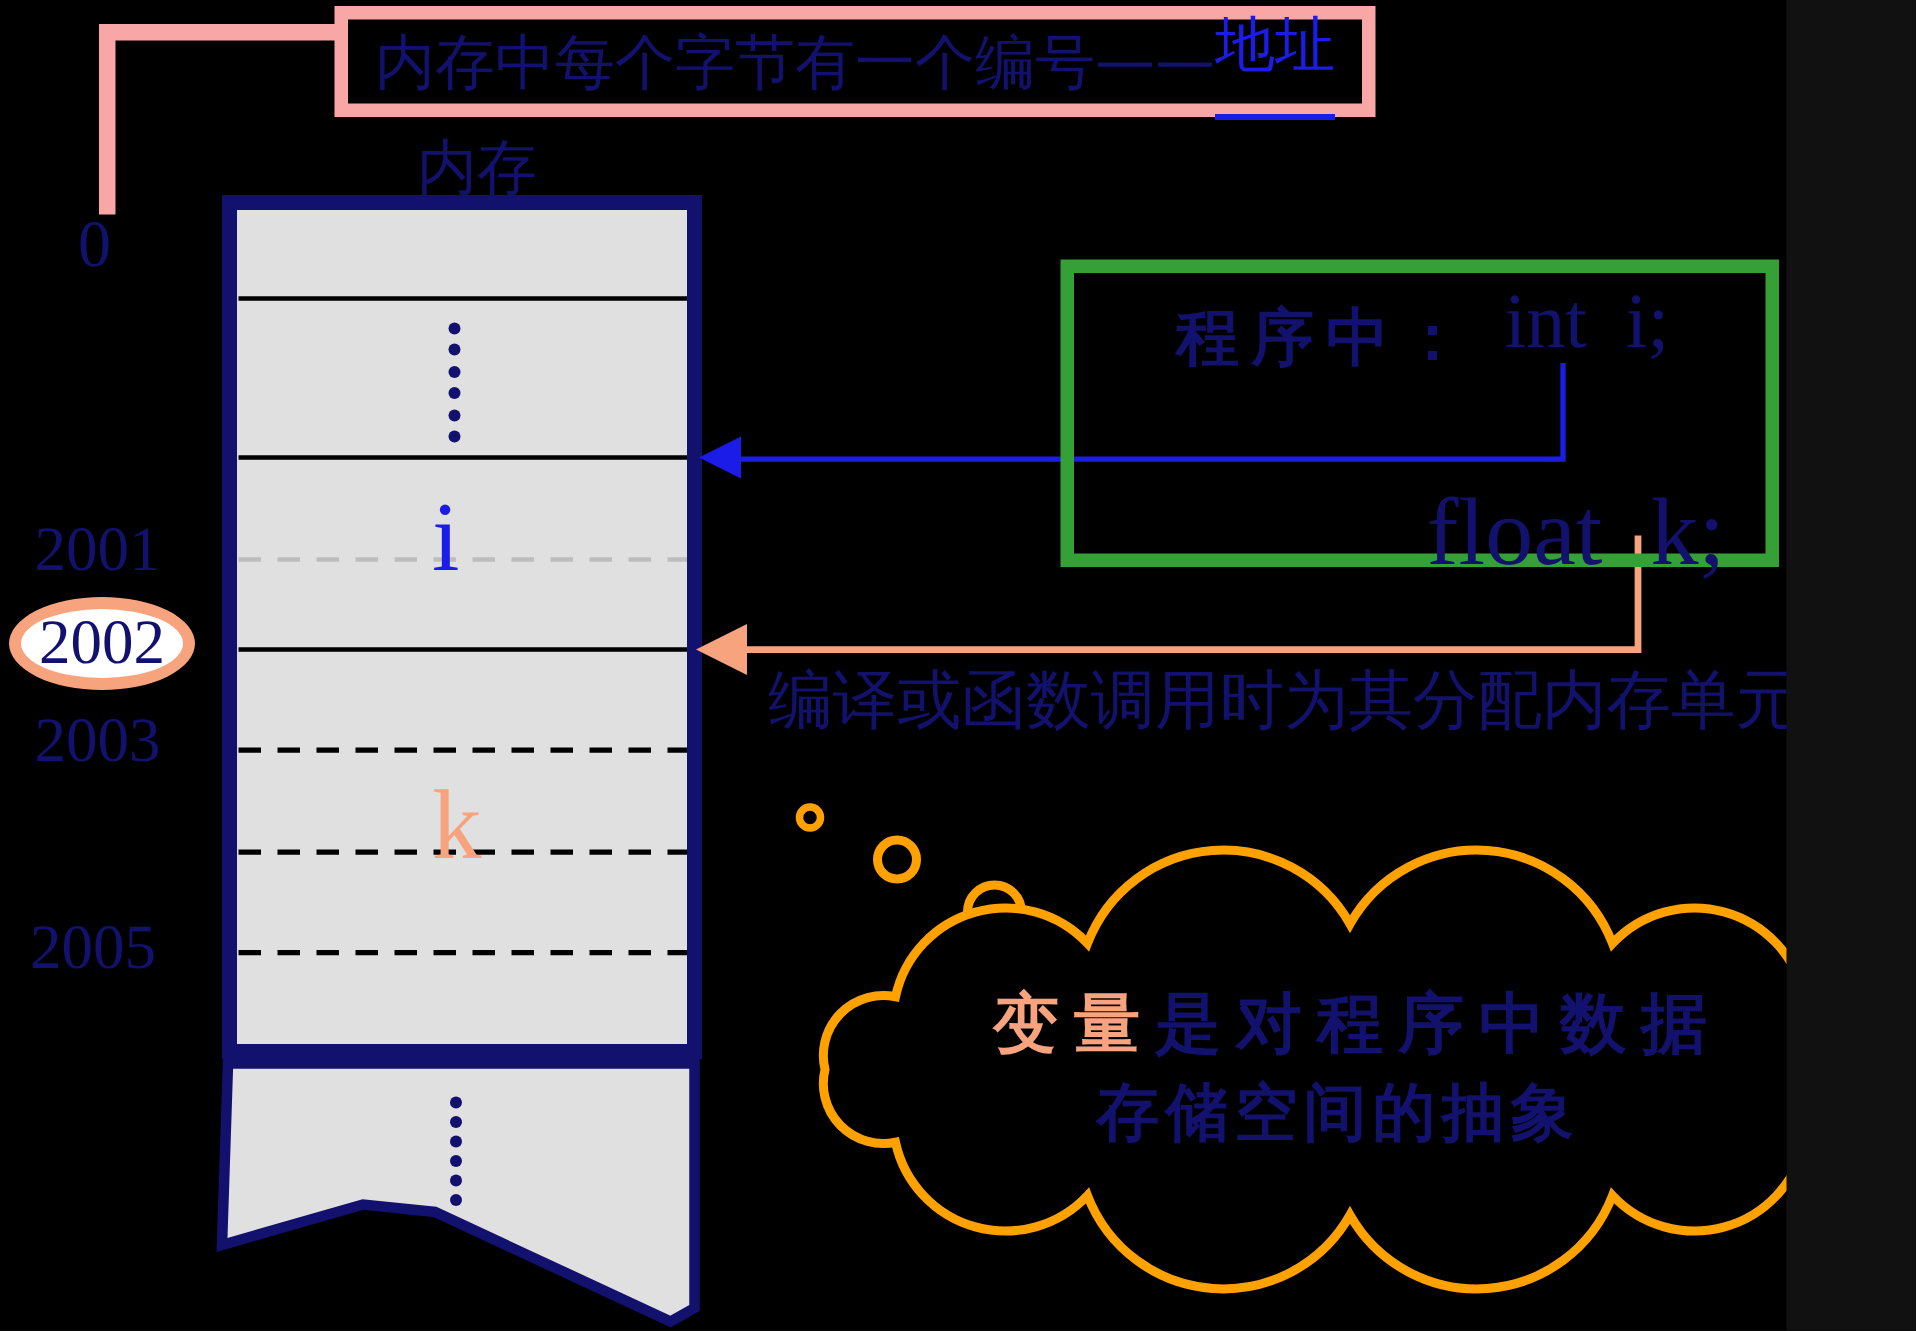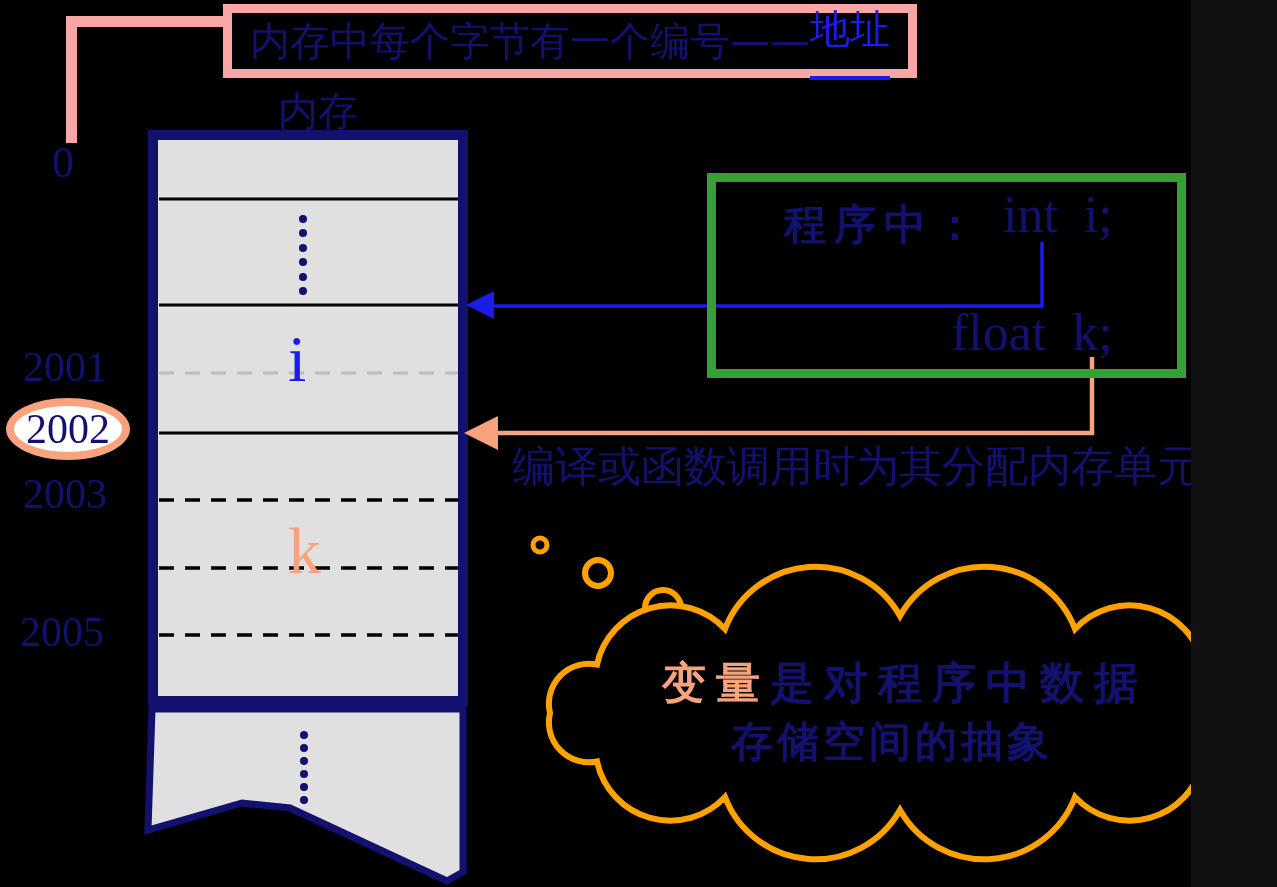--- a/index.html
+++ b/index.html
@@ -50,21 +50,21 @@
   #var-i{left:288px;top:326px;font-size:66px;color:var(--blue);line-height:1;}
   #var-k{left:288px;top:518px;font-size:66px;color:var(--salmon);line-height:1;}
   
   #program-box{
     left:707px;top:173px;width:479px;height:205px;box-sizing:border-box;
     border:9px solid var(--green);
   }
   #prog-prefix{left:784px;top:197px;font-size:42px;font-weight:bold;
     color:var(--navy);letter-spacing:8px;white-space:pre;}
   #decl-int{left:983px;top:189px;font-size:52px;color:var(--navy);white-space:pre;line-height:1;margin-left:20px;}
-  #decl-float{left:951px;top:307px;font-size:52px;color:var(--navy);white-space:pre;line-height:1;}
+  #decl-float{left:951px;top:323px;font-size:64px;color:var(--navy);white-space:pre;line-height:1;}
   
   #alloc-note{left:512px;top:438px;font-size:43px;color:var(--navy);white-space:nowrap;font-family:Liberation Mono, monospace;}
   
   .cloud-line{text-align:center;font-weight:bold;color:var(--navy);line-height:1;}
   #cloud-line1{left:612px;top:661px;width:586px;font-size:44px;letter-spacing:10px;}
   #cloud-line2{left:622px;top:721px;width:540px;font-size:42px;letter-spacing:4px;}
   #cloud-line1 .hl2{color:var(--salmon);margin-top:36px;}
   
   #overlay{position:absolute;left:0;top:0;pointer-events:none;}
   #overlay .solid-row{stroke:var(--black);stroke-width:3;}

